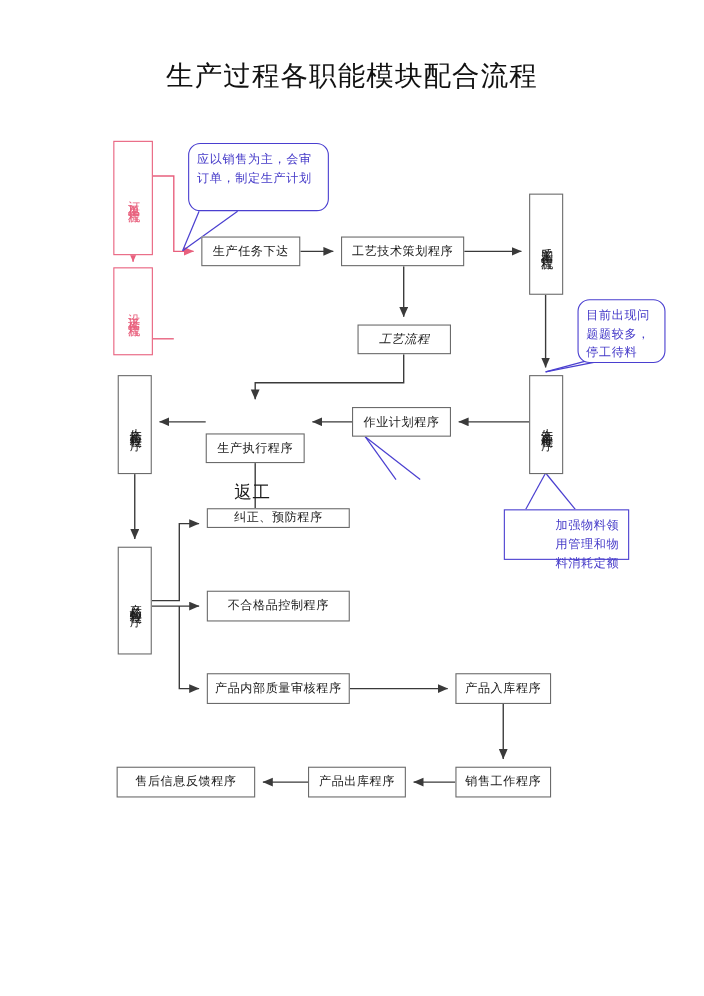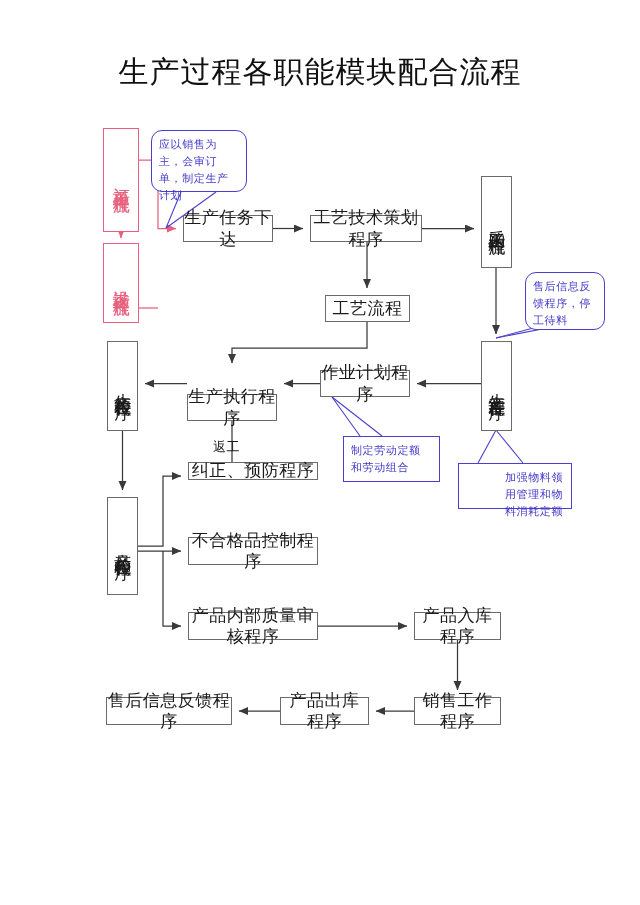--- a/index.html
+++ b/index.html
@@ -11,34 +11,34 @@
     position:relative;
     overflow:hidden;
   }
   #canvas{position:absolute;left:0;top:0;width:640px;height:905px;}
   #svg-layer{position:absolute;left:0;top:0;width:640px;height:905px;pointer-events:none;}
 
   .page-title{
     position:absolute;
     left:0;top:52px;width:640px;
     text-align:center;
-    font-size:30px;
+    font-size:25px;
     letter-spacing:1px;
     color:#111111;
     font-family:"DejaVu Serif","Liberation Serif",serif;
     white-space:nowrap;
   }
 
   .node{
     position:absolute;
     box-sizing:border-box;
     border:1px solid #6b6b6b;
     background:#ffffff;
     color:#1a1a1a;
-    font-size:17px;
+    font-size:11px;
     display:flex;
     align-items:center;
     justify-content:center;
     text-align:center;
     line-height:1.25;
     letter-spacing:0.5px;
   }
   .node.vertical{
     writing-mode:vertical-rl;
     text-orientation:upright;
@@ -57,21 +57,21 @@
     background:#ffffff;
     font-size:11px;
     line-height:1.55;
     letter-spacing:0.6px;
     padding:5px 7px;
     text-align:left;
   }
   .callout.rounded{border-radius:11px;}
   .edge-label{
     position:absolute;
-    font-size:13px;
+    font-size:16px;
     color:#1a1a1a;
     letter-spacing:0.5px;
     white-space:nowrap;
   }
 </style>
 </head>
 <body>
 
 <div id="canvas">
 
@@ -143,21 +143,21 @@
   </svg>
 
   <div class="node red vertical" style="left:103px;top:128px;width:36px;height:104px;">订单工作流程</div>
 
   <div class="node red vertical" style="left:103px;top:243px;width:36px;height:80px;">设计工作流程</div>
 
   <div class="node" style="left:183px;top:215px;width:90px;height:27px;">生产任务下达</div>
 
   <div class="node" style="left:310px;top:215px;width:112px;height:27px;">工艺技术策划程序</div>
 
-  <div class="node" style="left:325px;top:295px;width:85px;height:27px;">工艺流程</div>
+  <div class="node" style="left:325px;top:295px;width:85px;height:27px;font-style:italic;">工艺流程</div>
 
   <div class="node vertical" style="left:481px;top:176px;width:31px;height:92px;">采购工作流程</div>
 
   <div class="node vertical" style="left:481px;top:341px;width:31px;height:90px;">生产准备程序</div>
 
   <div class="node vertical" style="left:107px;top:341px;width:31px;height:90px;">生产检验程序</div>
 
   <div class="node" style="left:187px;top:370px;width:90px;height:27px;margin-top:24px;">生产执行程序</div>
 
   <div class="node" style="left:320px;top:370px;width:90px;height:27px;">作业计划程序</div>
@@ -173,21 +173,20 @@
   <div class="node" style="left:414px;top:612px;width:87px;height:28px;">产品入库程序</div>
 
   <div class="node" style="left:414px;top:697px;width:87px;height:28px;">销售工作程序</div>
 
   <div class="node" style="left:280px;top:697px;width:89px;height:28px;">产品出库程序</div>
 
   <div class="node" style="left:106px;top:697px;width:126px;height:28px;">售后信息反馈程序</div>
 
   <div class="edge-label" style="left:213px;top:438px;">返工</div>
 
-  <div class="callout rounded" style="left:151px;top:130px;width:96px;height:62px;">应以销售为主，会审订单，制定生产计划</div>
+  <div class="callout rounded" style="left:171px;top:130px;width:128px;height:62px;">应以销售为主，会审订单，制定生产计划</div>
 
-  <div class="callout rounded" style="left:525px;top:272px;width:80px;height:58px;">售后信息反馈程序，停工待料</div>
+  <div class="callout rounded" style="left:525px;top:272px;width:80px;height:58px;">目前出现问题题较多，停工待料</div>
 
-  <div class="callout" style="left:343px;top:436px;width:97px;height:46px;">制定劳动定额和劳动组合</div>
 
   <div class="callout" style="left:458px;top:463px;width:114px;height:46px;padding-left:46px;">加强物料领用管理和物料消耗定额</div>
 
 </div>
 
 </body></html>

